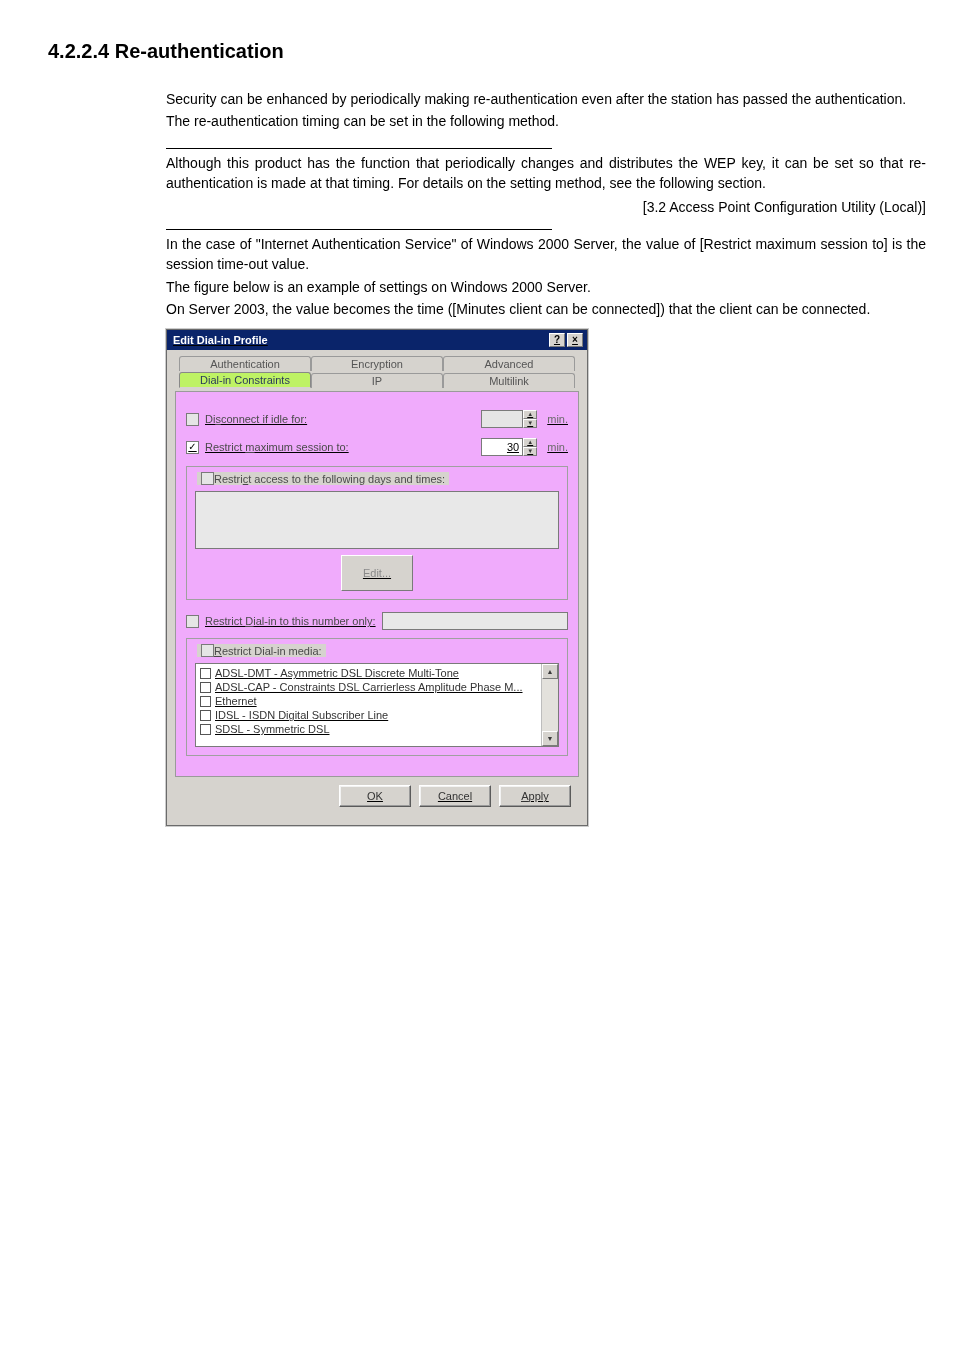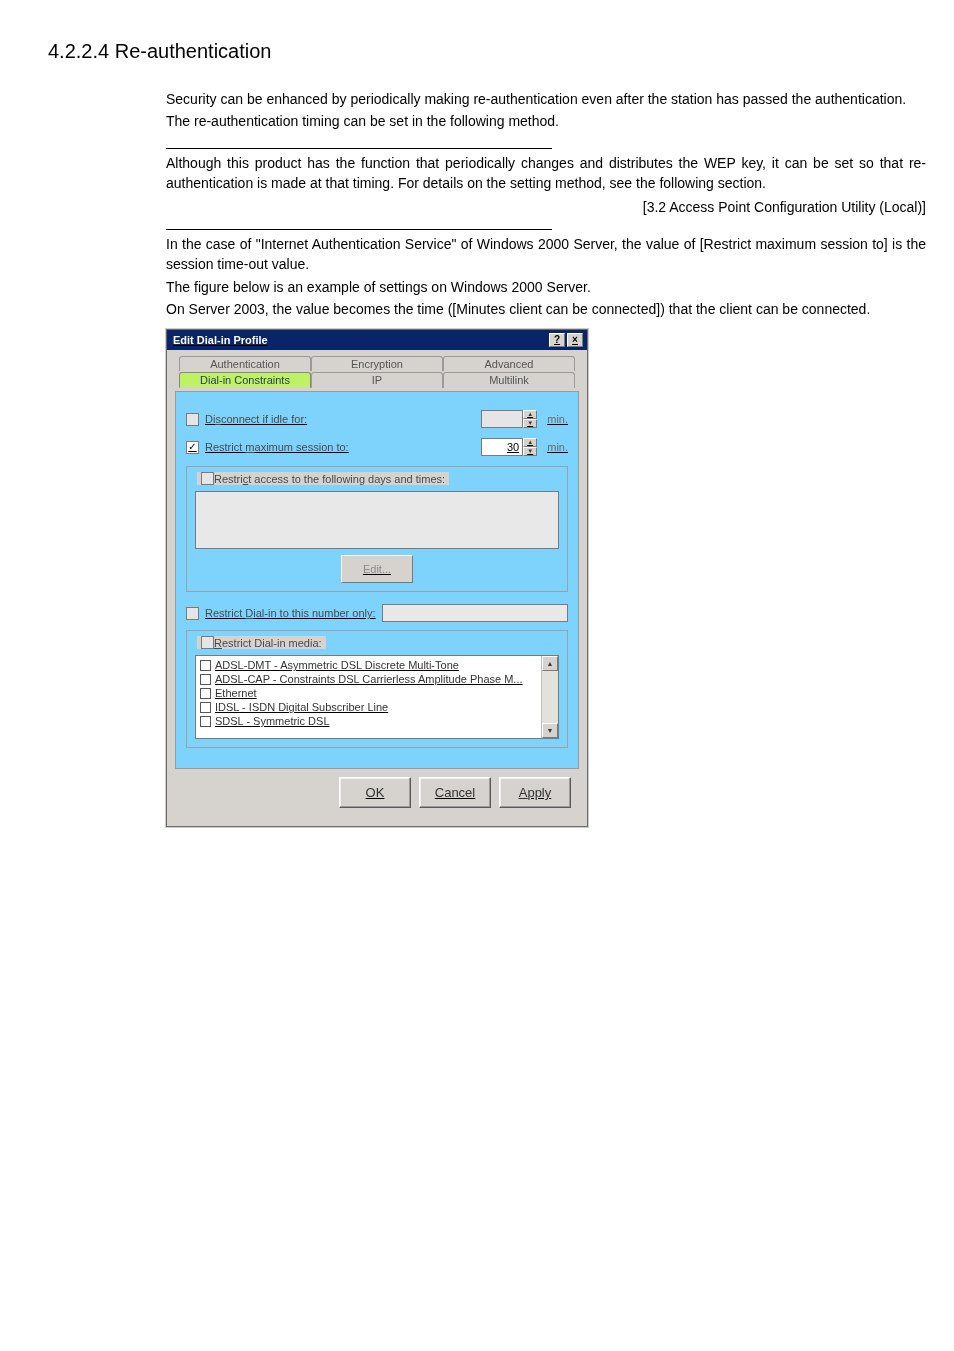--- a/index.html
+++ b/index.html
@@ -7,21 +7,21 @@
     padding: 40px 40px 40px 48px;
     font-family: Arial, Helvetica, sans-serif;
     font-size: 14px;
     color: #000;
     background: #fff;
     width: 954px;
     box-sizing: border-box;
   }
   .heading {
     font-size: 20px;
-    font-weight: normal;
+    font-weight: bold;
     margin: 0 0 26px 0;
     color: #000;
   }
   .body-block {
     margin-left: 118px;
     width: 760px;
   }
   .para {
     margin: 0 0 2px 0;
     line-height: 1.45;
@@ -87,20 +87,21 @@
     padding: 6px 8px 10px 8px;
   }
   .tabs {
     position: relative;
     height: 36px;
   }
   .tabrow {
     display: flex;
     position: absolute;
     left: 4px;
+    align-items: flex-end;
   }
   .tabrow.top { top: 0; }
   .tabrow.bot { top: 16px; }
   .tab {
     border: 1px solid #9a9a9a;
     border-bottom: none;
     background: #d6d3ce;
     padding: 1px 0;
     width: 130px;
     text-align: center;
@@ -115,21 +116,21 @@
     border-color: #888;
     border-bottom: 1px solid #d6d3ce;
     position: relative;
     z-index: 2;
   }
   .tab-panel {
     border: 1px solid #9a9a9a;
     padding: 12px 10px 10px 10px;
     margin-top: -1px;
     min-height: 330px;
-    background: #7dd3fc;
+    background: #f0abfc;
   }
   .row {
     display: flex;
     align-items: center;
     margin: 6px 0 10px 0;
     gap: 6px;
   }
   .chk {
     width: 13px;
     height: 13px;
@@ -201,21 +202,21 @@
     background: #fff;
     border: 1px solid #7a7a7a;
     height: 56px;
     margin-bottom: 6px;
   }
   .listbox.disabled { background: #e8e8e8; }
   .edit-btn {
     display: block;
     margin: 0 auto;
     width: 72px;
-    height: 28px;
+    height: 36px;
     border: 1px solid #fff;
     border-right-color: #7a7a7a;
     border-bottom-color: #7a7a7a;
     background: #d6d3ce;
     font-size: 11px;
     color: #8a8a8a;
   }
   .dialin-num-row {
     display: flex;
     align-items: center;
@@ -280,26 +281,26 @@
     padding-top:3px;
   }
   .dlg-btnrow {
     display: flex;
     justify-content: flex-end;
     gap: 8px;
     padding: 8px 8px 8px 0;
   }
   .dlg-btn {
     width: 72px;
-    height: 31px;
+    height: 22px;
     border: 1px solid #fff;
     border-right-color: #5a5a5a;
     border-bottom-color: #5a5a5a;
     background: #d6d3ce;
-    font-size: 13px;
+    font-size: 11px;
     color: #333;
     box-shadow: inset -1px -1px 0 #9a9a9a, inset 1px 1px 0 #f2f2f2;
   }
   .ul { text-decoration: underline; }
 </style>
 </head>
 <body>
 
 <h1 class="heading">4.2.2.4 Re-authentication</h1>
 

